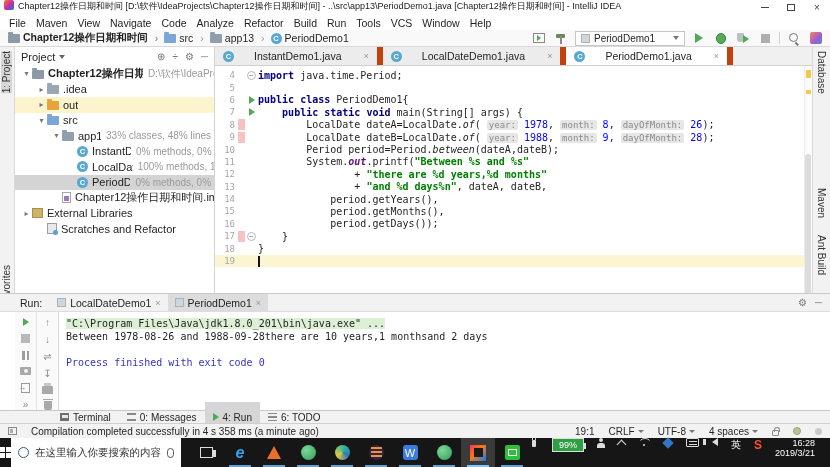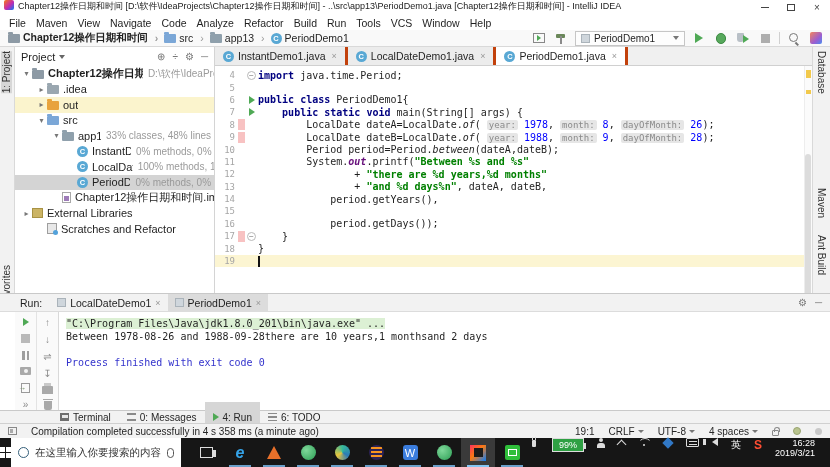--- a/index.html
+++ b/index.html
@@ -80,21 +80,21 @@
 .cicon::after{content:"C"}
 .icon-iml{width:9px;height:11px;background:#fff;border:1px solid #a8a8a8;position:relative}
 .icon-iml::after{content:"";position:absolute;left:1px;top:3px;width:5px;height:5px;background:#9e7bb8}
 .icon-lib{width:11px;height:10px;background:#cbb465;border:1px solid #a89244}
 .icon-scratch{width:10px;height:11px;background:#e8e8e8;border:1px solid #9e9e9e;position:relative}
 .icon-scratch::after{content:"";position:absolute;right:-2px;bottom:-2px;width:5px;height:5px;border-radius:50%;background:#53a2db}
 
 
 #editor{position:absolute;left:215px;right:18px;top:0;bottom:0;background:#fff}
 #etabs{height:19px;background:#f0f0f0;border-bottom:1px solid #d0d0d0;display:flex;font-size:10.5px}
-.etab{display:flex;align-items:center;gap:4px;padding:0 8px;border-right:3px solid #c2410c;background:#ececec;color:#1f1f1f}
+.etab{display:flex;align-items:center;gap:20px;padding:0 8px;border-right:6px solid #c2410c;background:#ececec;color:#1f1f1f}
 .etab.act{background:#fff}
 .etab .x{color:#999;font-size:9px;margin-left:2px}
 #code{position:absolute;top:19px;left:0;right:8px;bottom:0;overflow:hidden;padding-top:3px;
   font-family:"DejaVu Sans Mono","Liberation Mono",monospace;font-size:10px}
 .cl{height:12.4px;display:flex;align-items:center}
 .cl.cur{background:#fcf5d2}
 .ln{width:20px;text-align:right;color:#a6a6a6;font-size:9px;flex:none}
 .gcov{width:7px;height:11px;flex:none;margin-left:3px}
 .gcov.on{background:#f8c2c2}
 .gact{width:13px;flex:none;display:flex;align-items:center;justify-content:center}
@@ -475,20 +475,21 @@
           <div class="cl">
             <span class="ln">14</span>
             <span class="gcov"></span>
             <span class="gact"></span>
             <span class="codeln"><span>            period.getYears(),</span></span>
           </div>
           <div class="cl">
             <span class="ln">15</span>
             <span class="gcov"></span>
             <span class="gact"></span>
+            <span class="codeln"><span>            period.getMonths(),</span></span>
           </div>
           <div class="cl">
             <span class="ln">16</span>
             <span class="gcov"></span>
             <span class="gact"></span>
             <span class="codeln"><span>            period.getDays());</span></span>
           </div>
           <div class="cl">
             <span class="ln">17</span>
             <span class="gcov on"></span>

